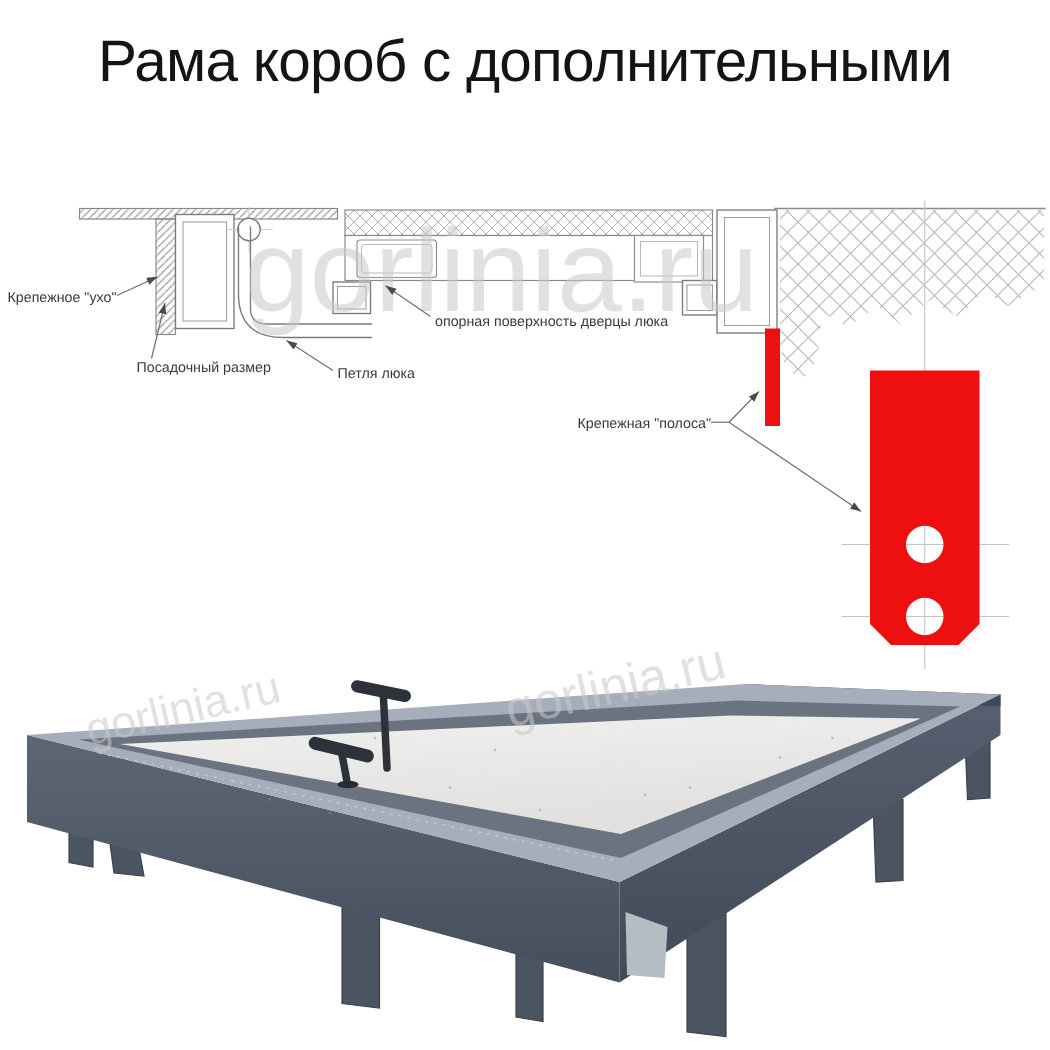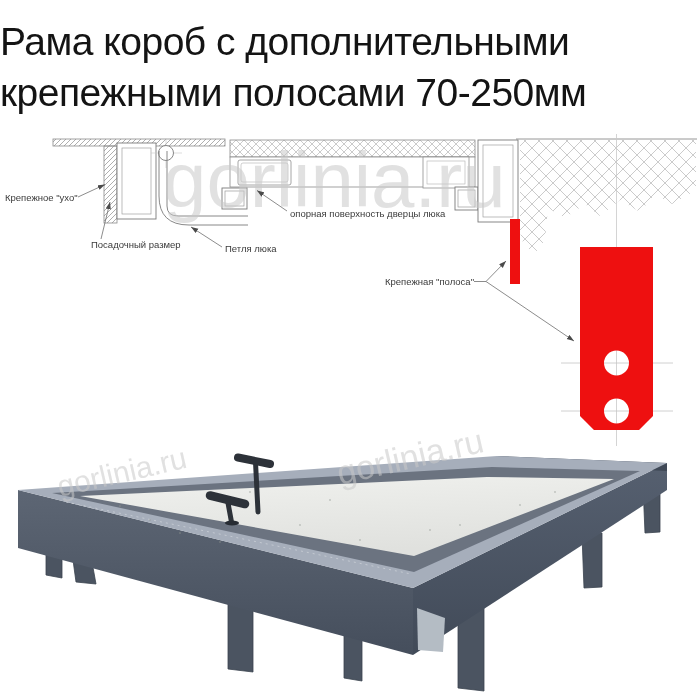--- a/index.html
+++ b/index.html
@@ -3,40 +3,39 @@
 <meta charset="utf-8">
 <style>
   html,body{margin:0;padding:0;}
   body{
     width:700px;height:700px;position:relative;overflow:hidden;
     background:#ffffff;
     font-family:"Liberation Sans", sans-serif;
   }
   .title{
     position:absolute;top:16px;left:0;width:700px;
-    text-align:left;color:#141414;
+    text-align:center;color:#141414;
     font-size:39px;line-height:51px;font-weight:400;letter-spacing:-0.5px;
   }
   .diagram-svg{position:absolute;top:120px;left:0;}
   .photo-svg{position:absolute;top:430px;left:0;}
   svg text.dg-label{
     font-family:"Liberation Sans", sans-serif;
     font-size:9.5px;fill:#3a3a3a;
   }
   svg text.wm{
     font-family:"Liberation Sans", sans-serif;
     fill:#c9c9c9;opacity:0.55;
   }
 </style>
 </head>
 <body>
 
 <div class="title">
   <div>Рама короб с дополнительными</div>
-  <div>крепежными полосами 70-250мм</div>
 </div>
 
 <svg class="diagram-svg" width="700" height="332" viewBox="0 0 700 332">
   <defs>
     <pattern id="hatchA" width="5" height="5" patternUnits="userSpaceOnUse">
       <path d="M0,5 L5,0" stroke="#9a9a9a" stroke-width="0.8" fill="none"></path>
     </pattern>
     <pattern id="doorX" width="8" height="8" patternUnits="userSpaceOnUse">
       <path d="M0,8 L8,0 M0,0 L8,8" stroke="#a8a8a8" stroke-width="0.6" fill="none"></path>
     </pattern>

